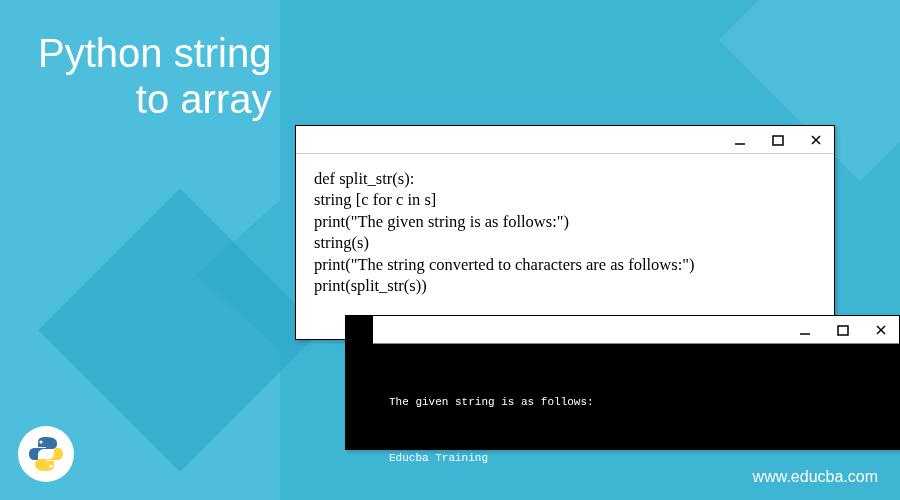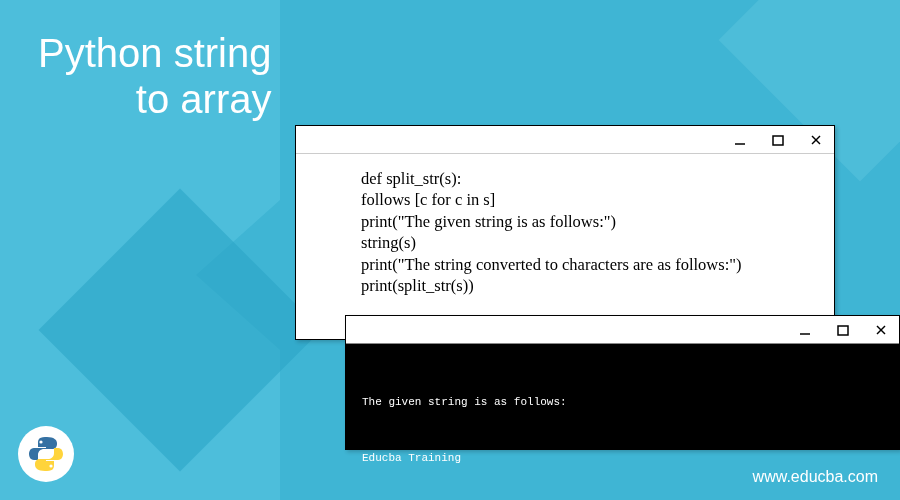--- a/index.html
+++ b/index.html
@@ -67,20 +67,21 @@
   box-shadow: 2px 2px 4px rgba(0,0,0,0.2);
 }
 .window.code {
   left: 295px; top: 125px;
   width: 540px; height: 215px;
 }
 .window.output {
   left: 345px; top: 315px;
   width: 555px; height: 135px;
   background: #000;
+  padding-left: 27px;
 }
 .titlebar {
   height: 28px;
   display: flex;
   justify-content: flex-end;
   align-items: center;
   padding-right: 6px;
   gap: 14px;
   border-bottom: 1px solid #ccc;
 }
@@ -96,21 +97,20 @@
   font-size: 13px;
   color: #000;
 }
 .wbtn svg { display: block; }
 .code-body {
   padding: 14px 18px;
   font-family: "Times New Roman", serif;
   font-size: 16.5px;
   line-height: 1.3;
   color: #000;
-  margin-left: 47px;
 }
 .output-body {
   padding: 12px 16px;
   font-family: "Courier New", monospace;
   font-size: 11px;
   line-height: 1.7;
   color: #fff;
   white-space: pre;
 }
 </style>
@@ -140,21 +140,21 @@
     </div>
     <div class="wbtn">
       <svg width="12" height="12">
           <line x1="2" y1="2" x2="10" y2="10" stroke="#000" stroke-width="1.5"></line>
           <line x1="10" y1="2" x2="2" y2="10" stroke="#000" stroke-width="1.5"></line>
         </svg>
     </div>
   </div>
   <div class="code-body">
     <div>def split_str(s):</div>
-    <div>follows [c for c in s]</div>
+    <div>string [c for c in s]</div>
     <div>print("The given string is as follows:")</div>
     <div>string(s)</div>
     <div>print("The string converted to characters are as follows:")</div>
     <div>print(split_str(s))</div>
   </div>
 </div>
 
 <div class="window output">
   <div class="titlebar">
     <div class="wbtn">

